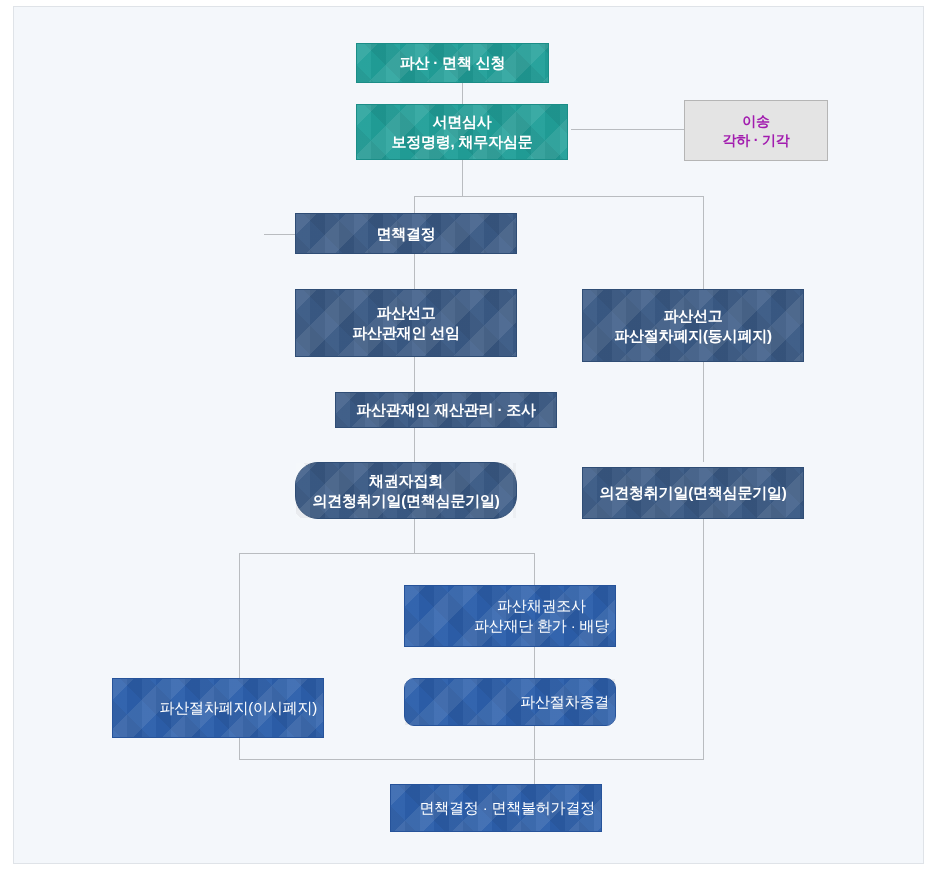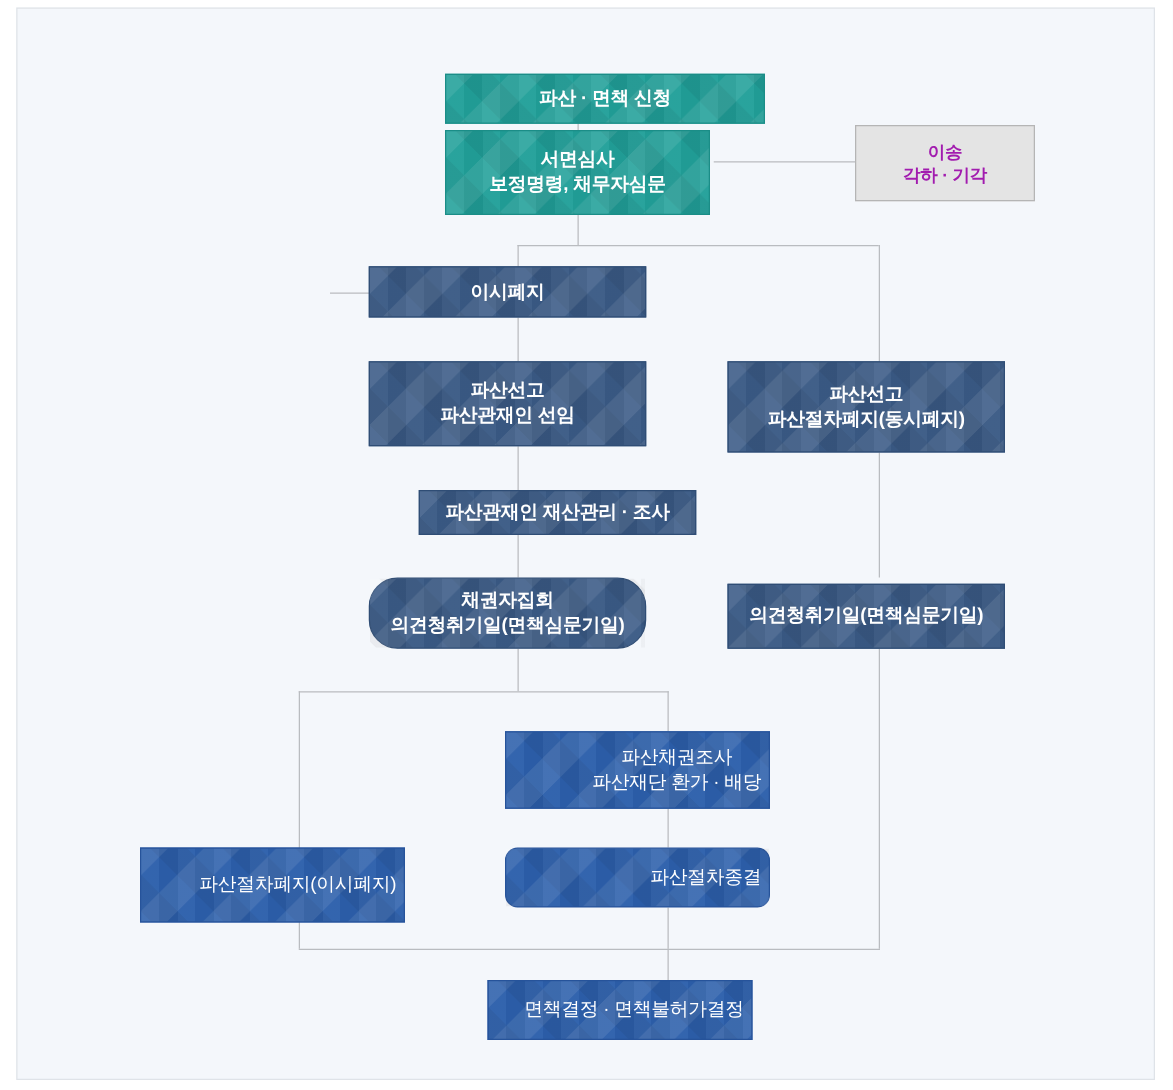--- a/index.html
+++ b/index.html
@@ -123,37 +123,37 @@
     <div class="ln v" style="left:520px; top:640px; height:31px;"></div>
 
     <div class="ln v" style="left:689px; top:512px; height:240px;"></div>
 
     <div class="ln h" style="left:225px; top:752px; width:465px;"></div>
 
     <div class="ln v" style="left:520px; top:719px; height:33px;"></div>
 
     <div class="ln v" style="left:520px; top:752px; height:31px;"></div>
 
-    <div class="node teal tex" style="left:342px; top:52px; width:256px; height:40px;">
+    <div class="node teal tex" style="left:342px; top:36px; width:193px; height:40px;">
       <span class="lbl">파산 · 면책 신청</span>
     </div>
 
-    <div class="node teal tex" style="left:342px; top:97px; width:212px; height:68px;">
+    <div class="node teal tex" style="left:342px; top:97px; width:212px; height:56px;">
       <span class="lbl">서면심사
 보정명령, 채무자심문</span>
     </div>
 
     <div class="node gray" style="left:670px; top:93px; width:144px; height:61px;">
       <span class="lbl">이송
 각하 · 기각</span>
     </div>
 
 
     <div class="node navy tex" style="left:281px; top:206px; width:222px; height:41px;">
-      <span class="lbl">이시폐지</span>
+      <span class="lbl">면책결정</span>
     </div>
 
     <div class="node navy tex" style="left:281px; top:282px; width:222px; height:68px;">
       <span class="lbl">파산선고
 파산관재인 선임</span>
     </div>
 
     <div class="node navy tex" style="left:568px; top:282px; width:222px; height:73px;">
       <span class="lbl">파산선고
 파산절차폐지(동시폐지)</span>

